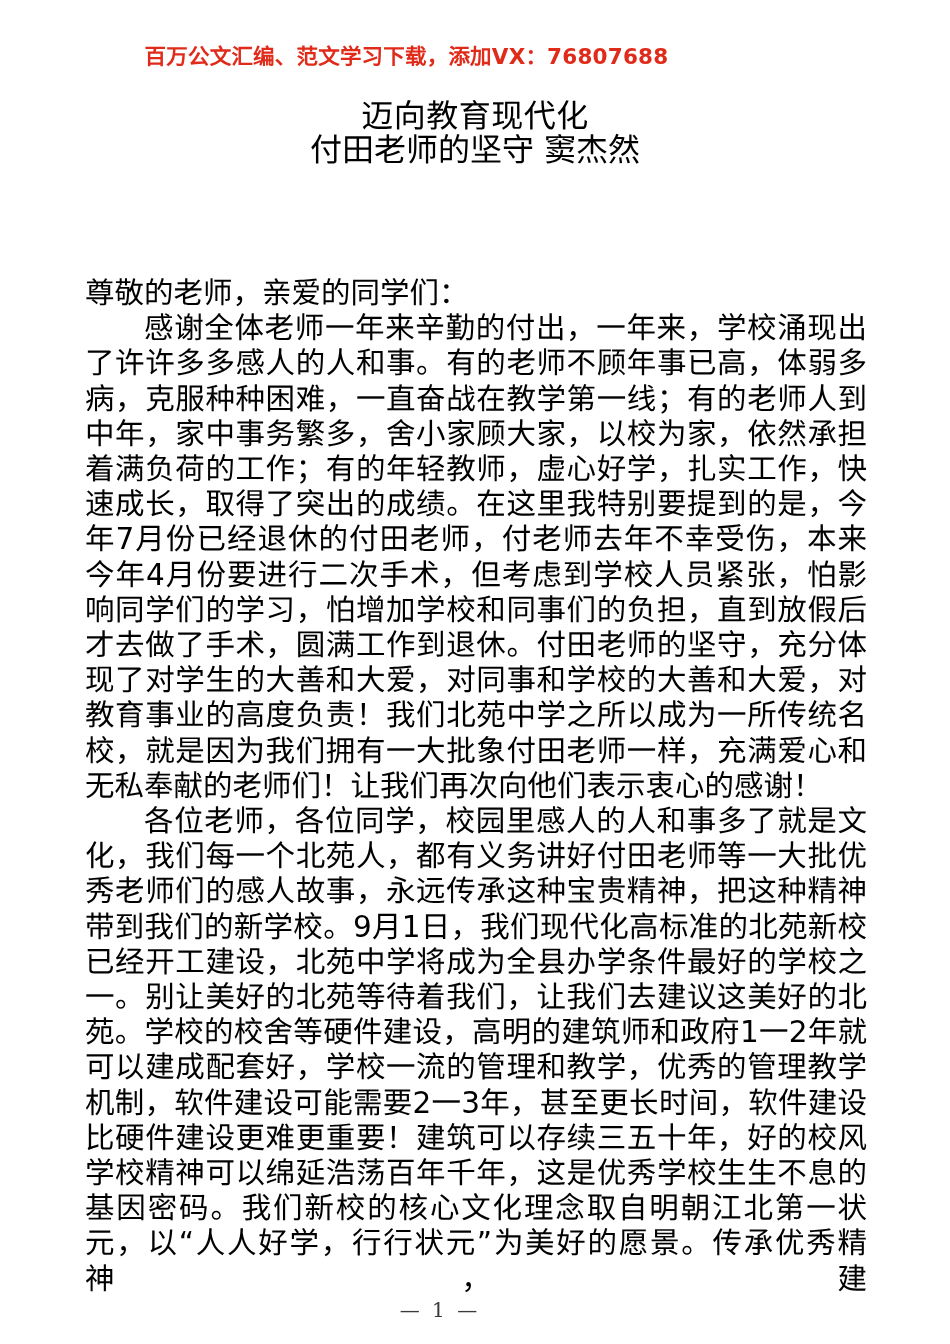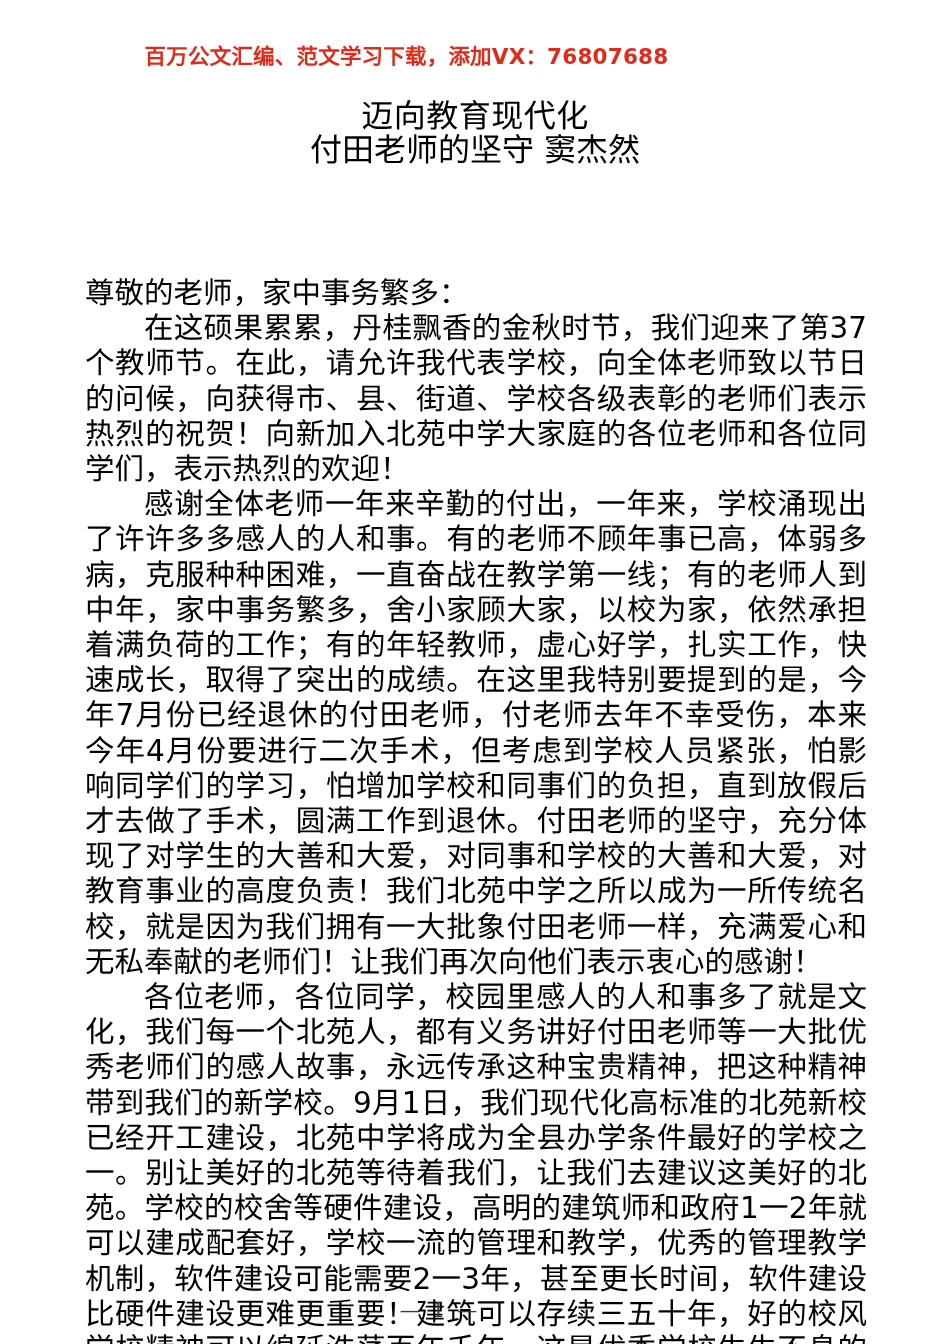--- a/index.html
+++ b/index.html
@@ -111,22 +111,21 @@
 <div class="page">
 
   <div class="promo-header">百万公文汇编、范文学习下载，添加VX：76807688</div>
 
   <div class="title-block">
     <div class="title-line main-title">迈向教育现代化</div>
     <div class="title-line">付田老师的坚守  窦杰然</div>
   </div>
 
   <div class="body-text">
-    <p class="salutation">尊敬的老师，家中事务繁多：</p>
-    <p class="para">在这硕果累累，丹桂飘香的金秋时节，我们迎来了第37个教师节。在此，请允许我代表学校，向全体老师致以节日的问候，向获得市、县、街道、学校各级表彰的老师们表示热烈的祝贺！向新加入北苑中学大家庭的各位老师和各位同学们，表示热烈的欢迎！</p>
+    <p class="salutation">尊敬的老师，亲爱的同学们：</p>
     <p class="para">感谢全体老师一年来辛勤的付出，一年来，学校涌现出了许许多多感人的人和事。有的老师不顾年事已高，体弱多病，克服种种困难，一直奋战在教学第一线；有的老师人到中年，家中事务繁多，舍小家顾大家，以校为家，依然承担着满负荷的工作；有的年轻教师，虚心好学，扎实工作，快速成长，取得了突出的成绩。在这里我特别要提到的是，今年7月份已经退休的付田老师，付老师去年不幸受伤，本来今年4月份要进行二次手术，但考虑到学校人员紧张，怕影响同学们的学习，怕增加学校和同事们的负担，直到放假后才去做了手术，圆满工作到退休。付田老师的坚守，充分体现了对学生的大善和大爱，对同事和学校的大善和大爱，对教育事业的高度负责！我们北苑中学之所以成为一所传统名校，就是因为我们拥有一大批象付田老师一样，充满爱心和无私奉献的老师们！让我们再次向他们表示衷心的感谢！</p>
     <p class="para truncated">各位老师，各位同学，校园里感人的人和事多了就是文化，我们每一个北苑人，都有义务讲好付田老师等一大批优秀老师们的感人故事，永远传承这种宝贵精神，把这种精神带到我们的新学校。9月1日，我们现代化高标准的北苑新校已经开工建设，北苑中学将成为全县办学条件最好的学校之一。别让美好的北苑等待着我们，让我们去建议这美好的北苑。学校的校舍等硬件建设，高明的建筑师和政府1一2年就可以建成配套好，学校一流的管理和教学，优秀的管理教学机制，软件建设可能需要2一3年，甚至更长时间，软件建设比硬件建设更难更重要！建筑可以存续三五十年，好的校风学校精神可以绵延浩荡百年千年，这是优秀学校生生不息的基因密码。我们新校的核心文化理念取自明朝江北第一状元，以“人人好学，行行状元”为美好的愿景。传承优秀精神，建</p>
   </div>
 
   <div class="page-footer">
     <span class="folio">— 1 —</span>
   </div>
 
 </div>
 

